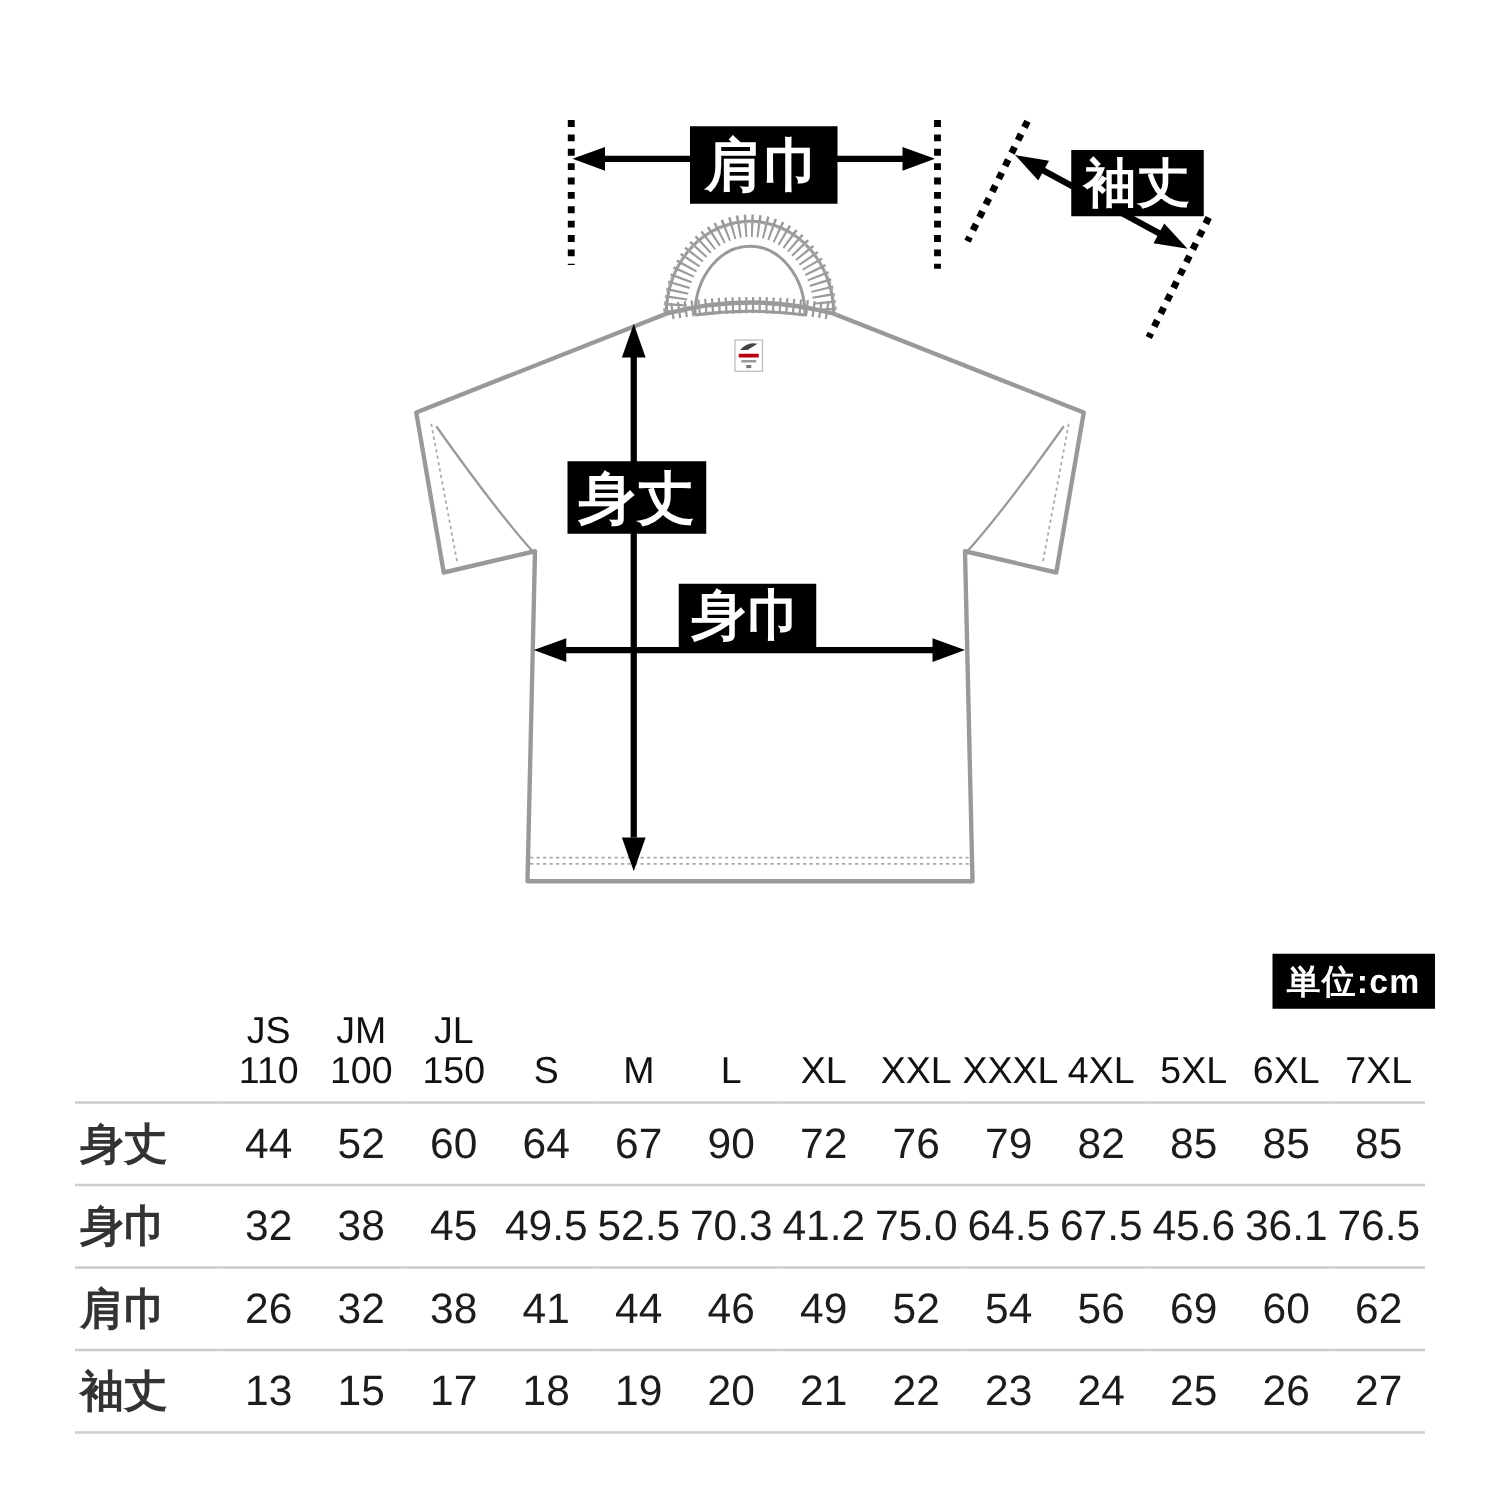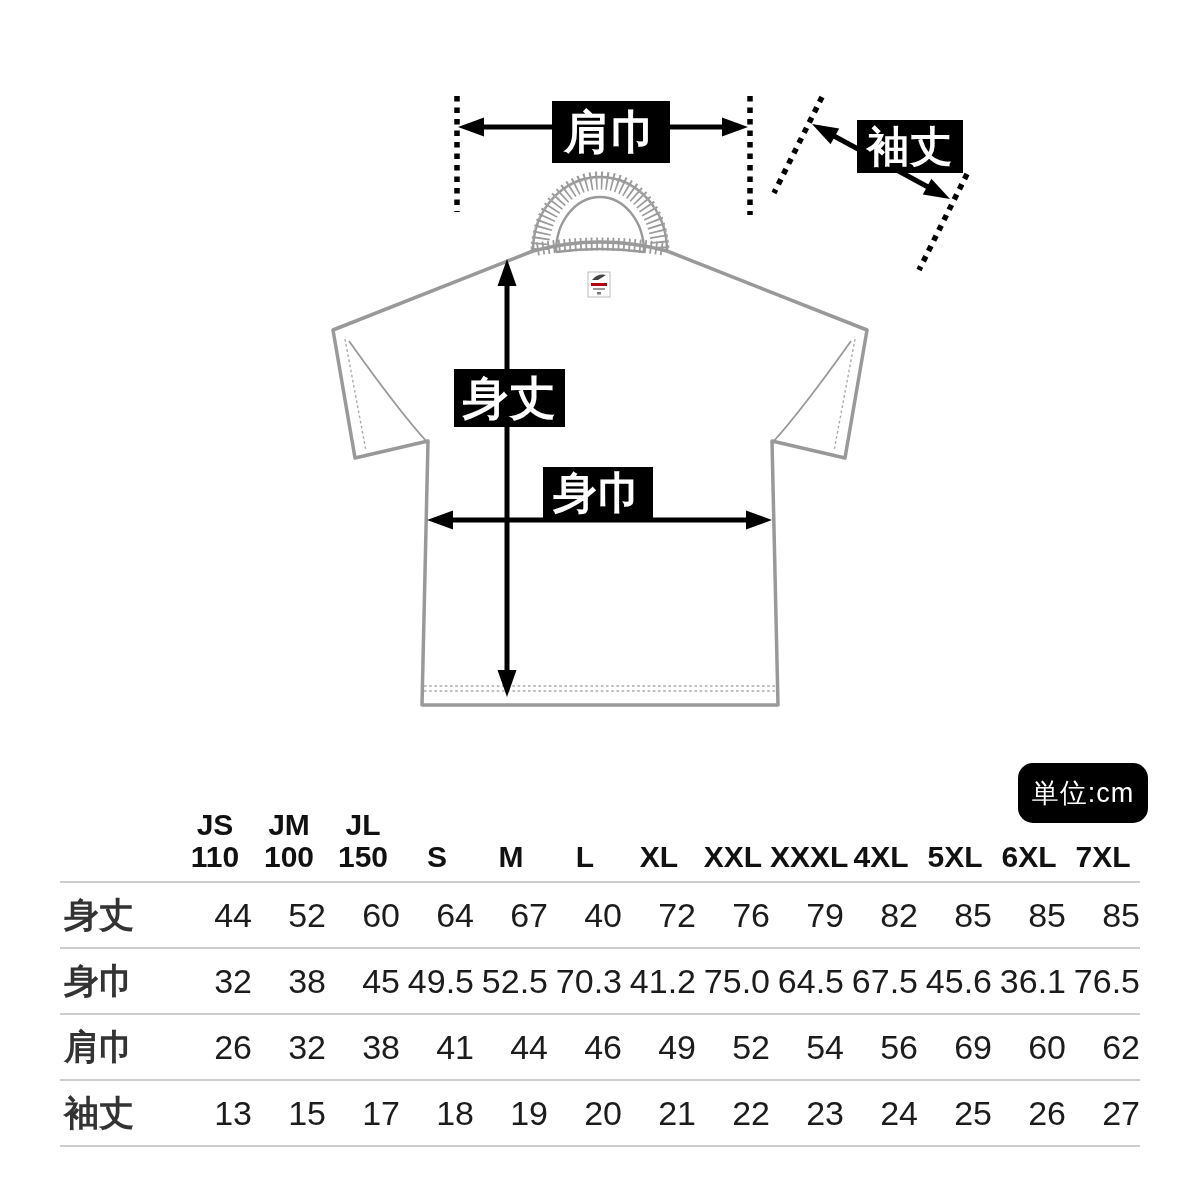--- a/index.html
+++ b/index.html
@@ -21,42 +21,42 @@
     font-weight:bold;display:flex;align-items:center;justify-content:center;
     letter-spacing:1px;line-height:1;
   }
   .lbl-kata  {left:552px;top:101px;width:118px;height:62px;font-size:46px;}
   .lbl-sode  {left:857px;top:120px;width:106px;height:53px;font-size:42px;}
   .lbl-mitake{left:454px;top:369px;width:111px;height:58px;font-size:46px;}
   .lbl-mihaba{left:543px;top:467px;width:110px;height:52px;font-size:44px;}
 
   
   .unit-badge{
-    position:absolute;left:1018px;top:763px;width:130px;height:60px;
-    background:var(--black);color:var(--white);font-weight:normal;font-size:27px;
-    display:flex;align-items:center;justify-content:center;letter-spacing:1px;border-radius:15px;
+    position:absolute;left:1018px;top:763px;width:130px;height:44px;
+    background:var(--black);color:var(--white);font-weight:bold;font-size:27px;
+    display:flex;align-items:center;justify-content:center;letter-spacing:1px;
   }
 
   
   table.size-table{
     position:absolute;left:60px;top:786px;width:1080px;
     border-collapse:collapse;table-layout:fixed;
   }
   .size-table thead th{
     height:86px;vertical-align:bottom;padding:0 0 9px 0;
-    font-size:30px;font-weight:bold;line-height:1.05;color:#111;text-align:center;
+    font-size:30px;font-weight:normal;line-height:1.05;color:#111;text-align:center;
   }
   .size-table thead th.corner{width:118px;}
   .size-table tbody tr{border-top:2px solid var(--table_line);}
   .size-table tbody tr:last-child{border-bottom:2px solid var(--table_line);}
   .size-table tbody th.rowlabel{
     text-align:left;font-size:35px;font-weight:bold;color:#333;padding-left:4px;
   }
   .size-table tbody td{
-    height:64px;text-align:right;font-size:34px;font-weight:400;color:var(--text_dark);
+    height:64px;text-align:center;font-size:34px;font-weight:400;color:var(--text_dark);
     padding:0;
   }
 
   
   .shirt-stroke{fill:#ffffff;stroke:var(--shirt_line);stroke-width:3.5;stroke-linejoin:round;}
   .collar-line{fill:none;stroke:var(--shirt_line);stroke-width:2.4;}
   .thin-line{fill:none;stroke:var(--shirt_line);stroke-width:1.8;}
   .stitch{fill:none;stroke:#aaaaaa;stroke-width:1.4;stroke-dasharray:2.6 2.6;}
   .rib{fill:none;stroke:#9b9b9b;stroke-dasharray:1.8 3.6;}
   .arrow{stroke:var(--black);stroke-width:5;fill:none;}
@@ -184,21 +184,21 @@
         </tr>
     </thead>
     <tbody>
         <tr>
           <th class="rowlabel">身丈</th>
           <td>44</td>
           <td>52</td>
           <td>60</td>
           <td>64</td>
           <td>67</td>
-          <td>40</td>
+          <td>90</td>
           <td>72</td>
           <td>76</td>
           <td>79</td>
           <td>82</td>
           <td>85</td>
           <td>85</td>
           <td>85</td>
         </tr>
         <tr>
           <th class="rowlabel">身巾</th>

